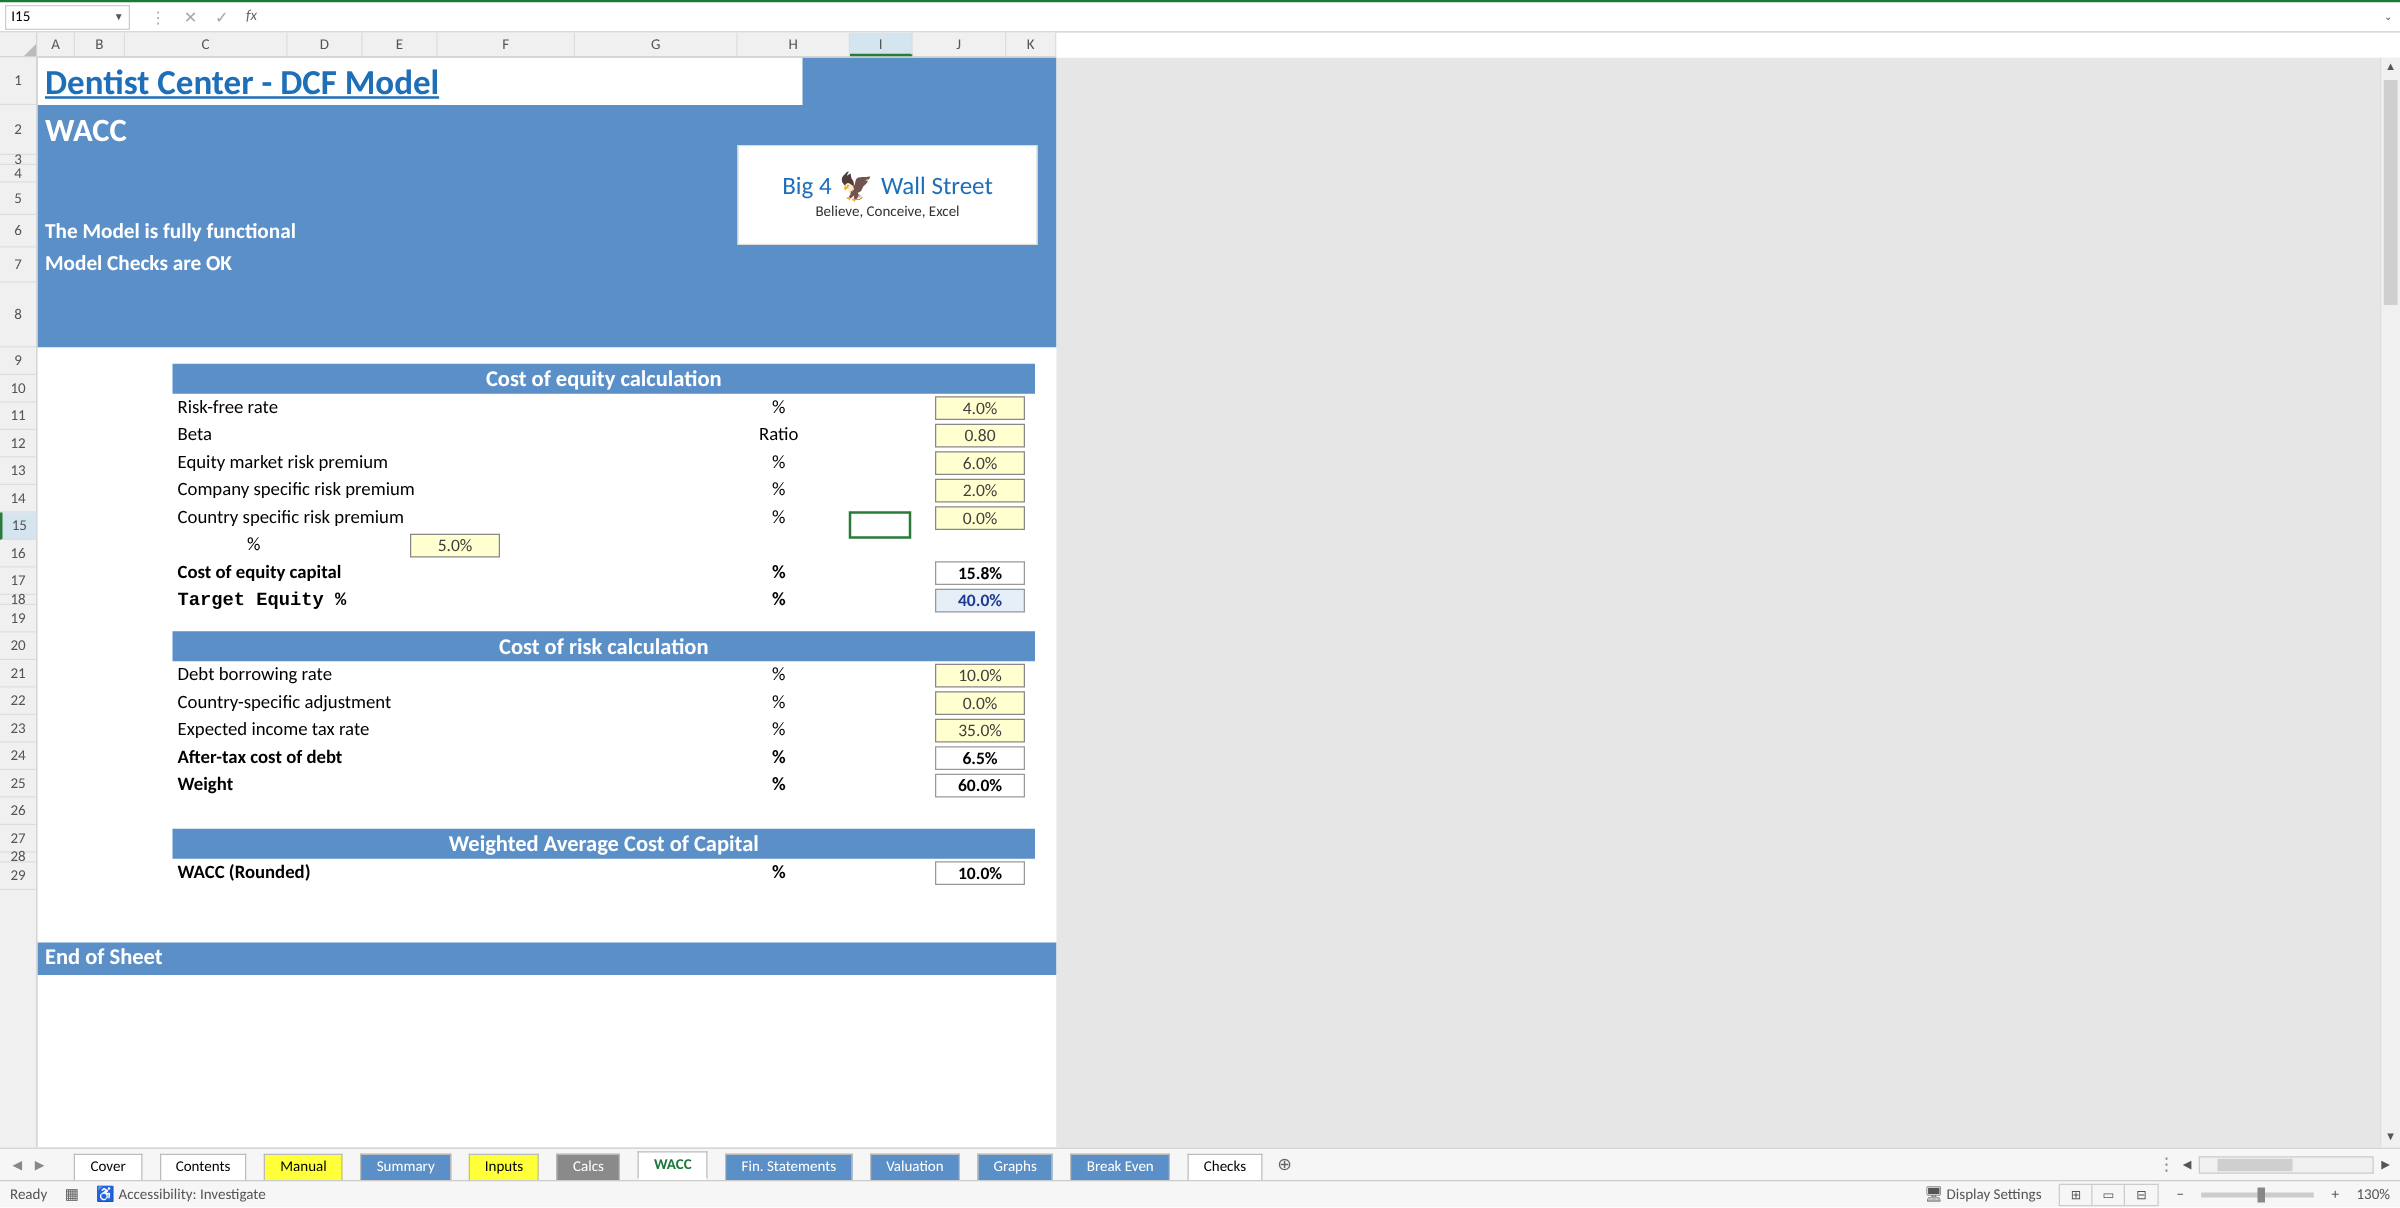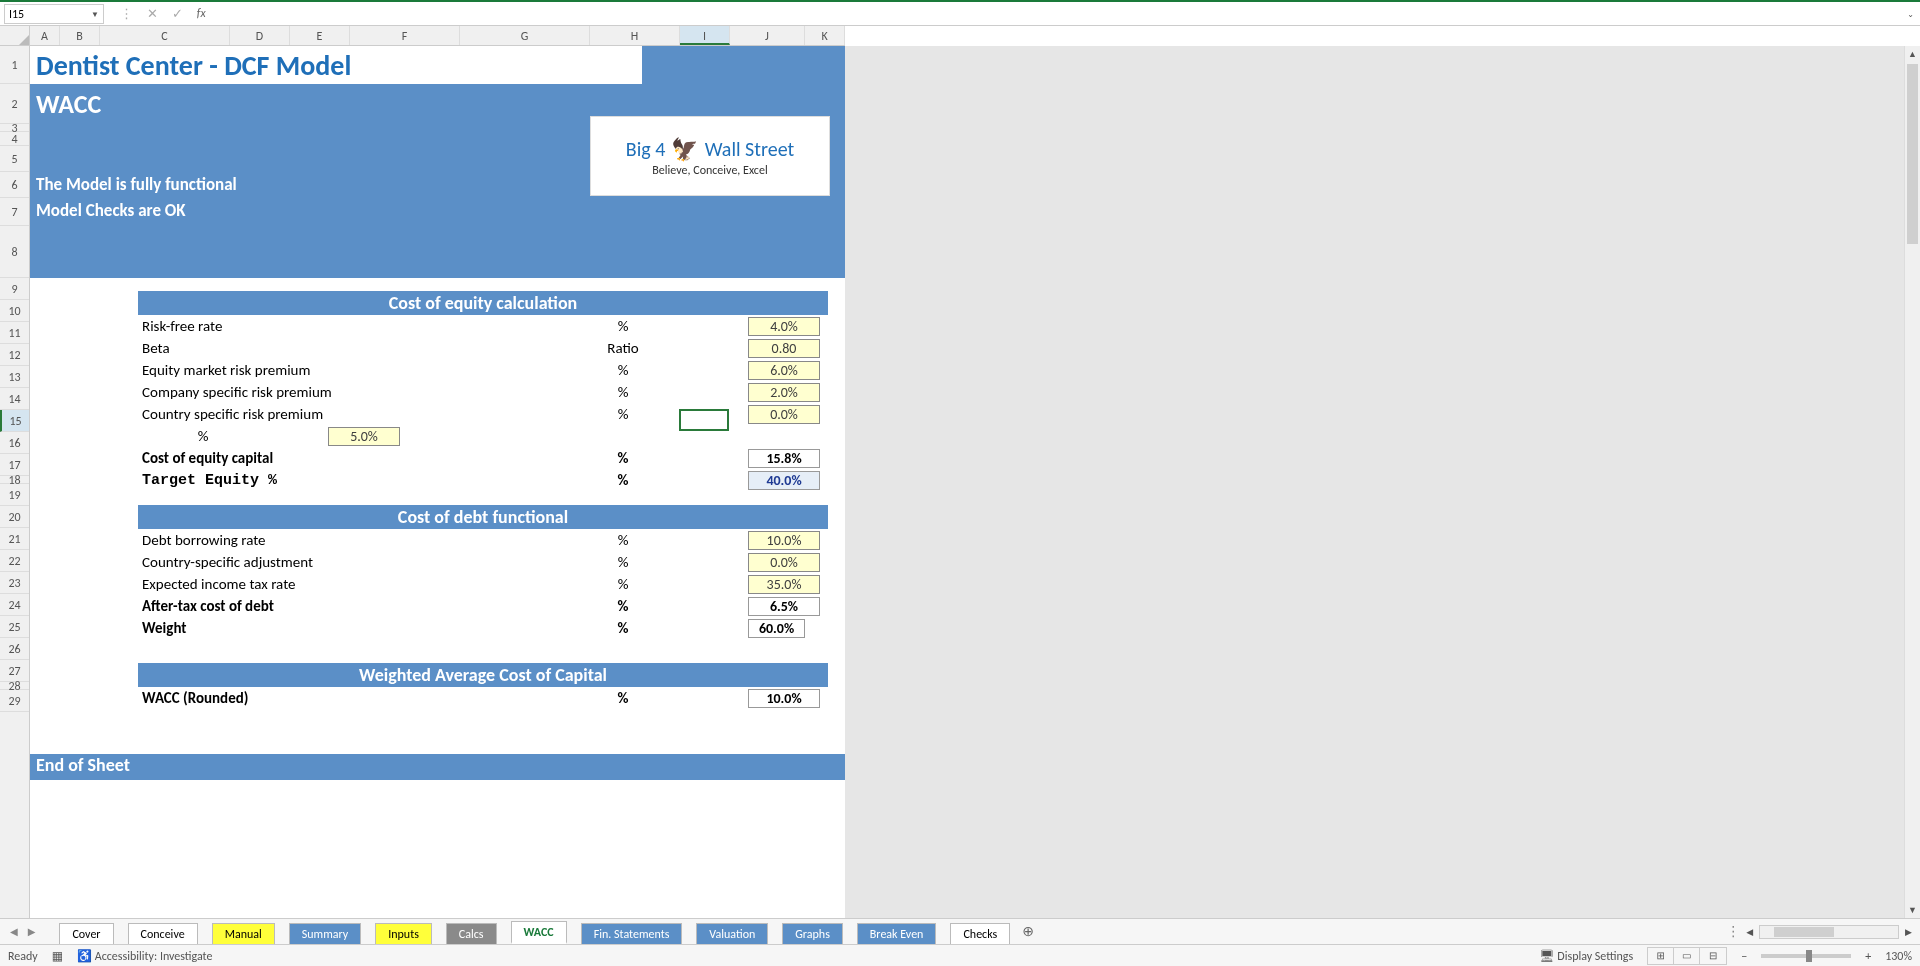--- a/index.html
+++ b/index.html
@@ -18,21 +18,21 @@
 .colheads { display: flex; height: 20px; background: #f0f0f0; border-bottom: 1px solid #ccc; }
 .ch { border-right: 1px solid #ddd; text-align: center; font-size: 12px; color: #555; line-height: 20px; }
 .rowheads { width: 30px; background: #f0f0f0; border-right: 1px solid #ccc; }
 .rh { border-bottom: 1px solid #ddd; text-align: center; font-size: 12px; color: #555; line-height: 20px; height: 20px; }
 .rh.sel { background: #d5e5f0; border-left: 2px solid #2a7a3a; }
 .topbar-grid { display: flex; position: absolute; top: 0; left: 0; right: 16px; }
 .left-rows { position: absolute; top: 20px; left: 0; bottom: 0; }
 .cells { position: absolute; top: 20px; left: 30px; right: 16px; bottom: 0; overflow: hidden; }
 .bluebg { background: #5b8fc7; position: absolute; }
 .whitebox { background: #fff; position: absolute; }
-.title1 { color: #1f6fb8; font-size: 28px; font-weight: bold; padding: 2px 6px; }
+.title1 { color: #1f6fb8; font-size: 28px; font-weight: bold; padding: 2px 6px; text-decoration: underline; }
 .title2 { color: #fff; font-size: 26px; font-weight: bold; padding: 0 6px; }
 .subtxt { color: #fff; font-size: 17px; font-weight: bold; padding: 0 6px; }
 .sectionhead { background: #5b8fc7; color: #fff; font-size: 18px; font-weight: bold; text-align: center; height: 24px; line-height: 24px; }
 .rowline { display: flex; height: 22px; align-items: center; font-size: 15px; }
 .lbl { padding-left: 4px; }
 .unit { text-align: center; }
 .val { text-align: center; border: 1px solid #999; font-size: 14px; }
 .val.yellow { background: #ffffd0; color: #404040; border: 1px solid #888; }
 .val.plain { background: #fff; color: #000; }
 .val.blueish { background: #e6eef7; color: #1f3a93; }
@@ -210,21 +210,21 @@
           <div style="width: 60px;"></div>
           <div class="val plain" style="width: 72px;">15.8%</div>
         </div>
         <div class="rowline bold">
           <div class="lbl" style="width: 420px; font-family: Liberation Mono, monospace;">Target Equity %</div>
           <div class="unit" style="width: 130px;">%</div>
           <div style="width: 60px;"></div>
           <div class="val blueish" style="width: 72px;">40.0%</div>
         </div>
         <div style="height: 14px;"></div>
-        <div class="sectionhead">Cost of debt functional</div>
+        <div class="sectionhead">Cost of risk calculation</div>
         <div class="rowline">
           <div class="lbl" style="width: 420px;">Debt borrowing rate</div>
           <div class="unit" style="width: 130px;">%</div>
           <div style="width: 60px;"></div>
           <div class="val yellow" style="width: 72px;">10.0%</div>
         </div>
         <div class="rowline">
           <div class="lbl" style="width: 420px;">Country-specific adjustment</div>
           <div class="unit" style="width: 130px;">%</div>
           <div style="width: 60px;"></div>
@@ -239,21 +239,21 @@
         <div class="rowline bold">
           <div class="lbl" style="width: 420px;">After-tax cost of debt</div>
           <div class="unit" style="width: 130px;">%</div>
           <div style="width: 60px;"></div>
           <div class="val plain" style="width: 72px;">6.5%</div>
         </div>
         <div class="rowline bold">
           <div class="lbl" style="width: 420px;">Weight</div>
           <div class="unit" style="width: 130px;">%</div>
           <div style="width: 60px;"></div>
-          <div class="val plain" style="width: 57px;">60.0%</div>
+          <div class="val plain" style="width: 72px;">60.0%</div>
         </div>
         <div style="height: 14px;"></div>
         <div style="height: 10px;"></div>
         <div class="sectionhead">Weighted Average Cost of Capital</div>
         <div class="rowline bold">
           <div class="lbl" style="width: 420px;">WACC (Rounded)</div>
           <div class="unit" style="width: 130px;">%</div>
           <div style="width: 60px;"></div>
           <div class="val plain" style="width: 72px;">10.0%</div>
         </div>
@@ -272,21 +272,21 @@
   </div>
 </div>
 
 <div class="tabs-bar">
   <div class="tab-nav">
     <span>◀</span>
     <span>▶</span>
   </div>
   <div class="tabs" id="tabs">
       <div class="tab ">Cover</div>
-      <div class="tab ">Conceive</div>
+      <div class="tab ">Contents</div>
       <div class="tab yellow">Manual</div>
       <div class="tab blue">Summary</div>
       <div class="tab yellow">Inputs</div>
       <div class="tab gray">Calcs</div>
       <div class="tab active">WACC</div>
       <div class="tab blue">Fin. Statements</div>
       <div class="tab blue">Valuation</div>
       <div class="tab blue">Graphs</div>
       <div class="tab blue">Break Even</div>
       <div class="tab ">Checks</div>

